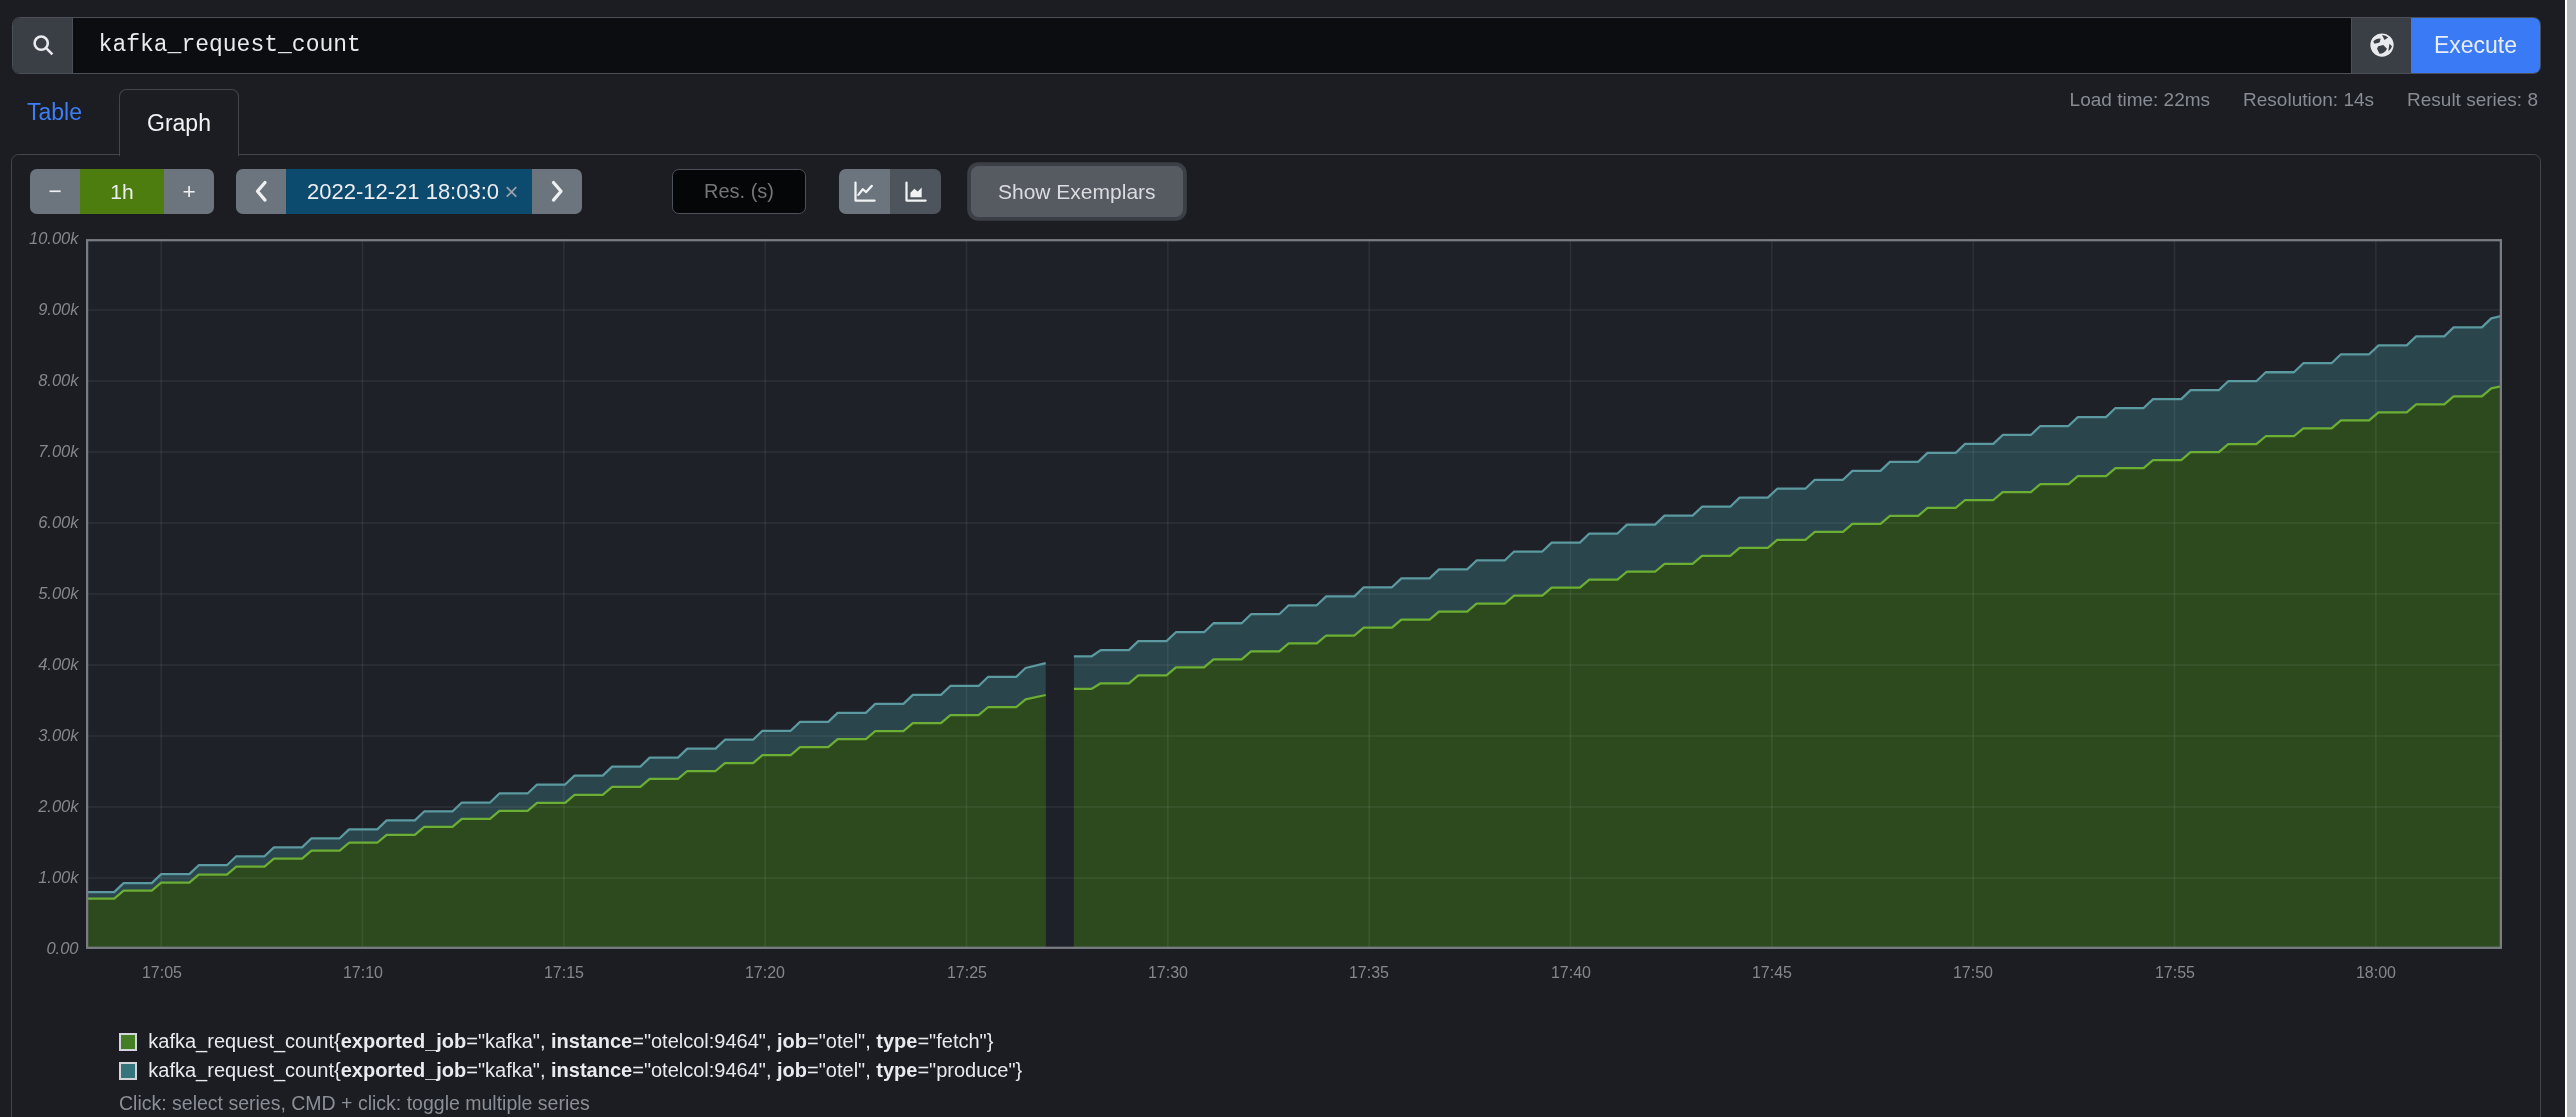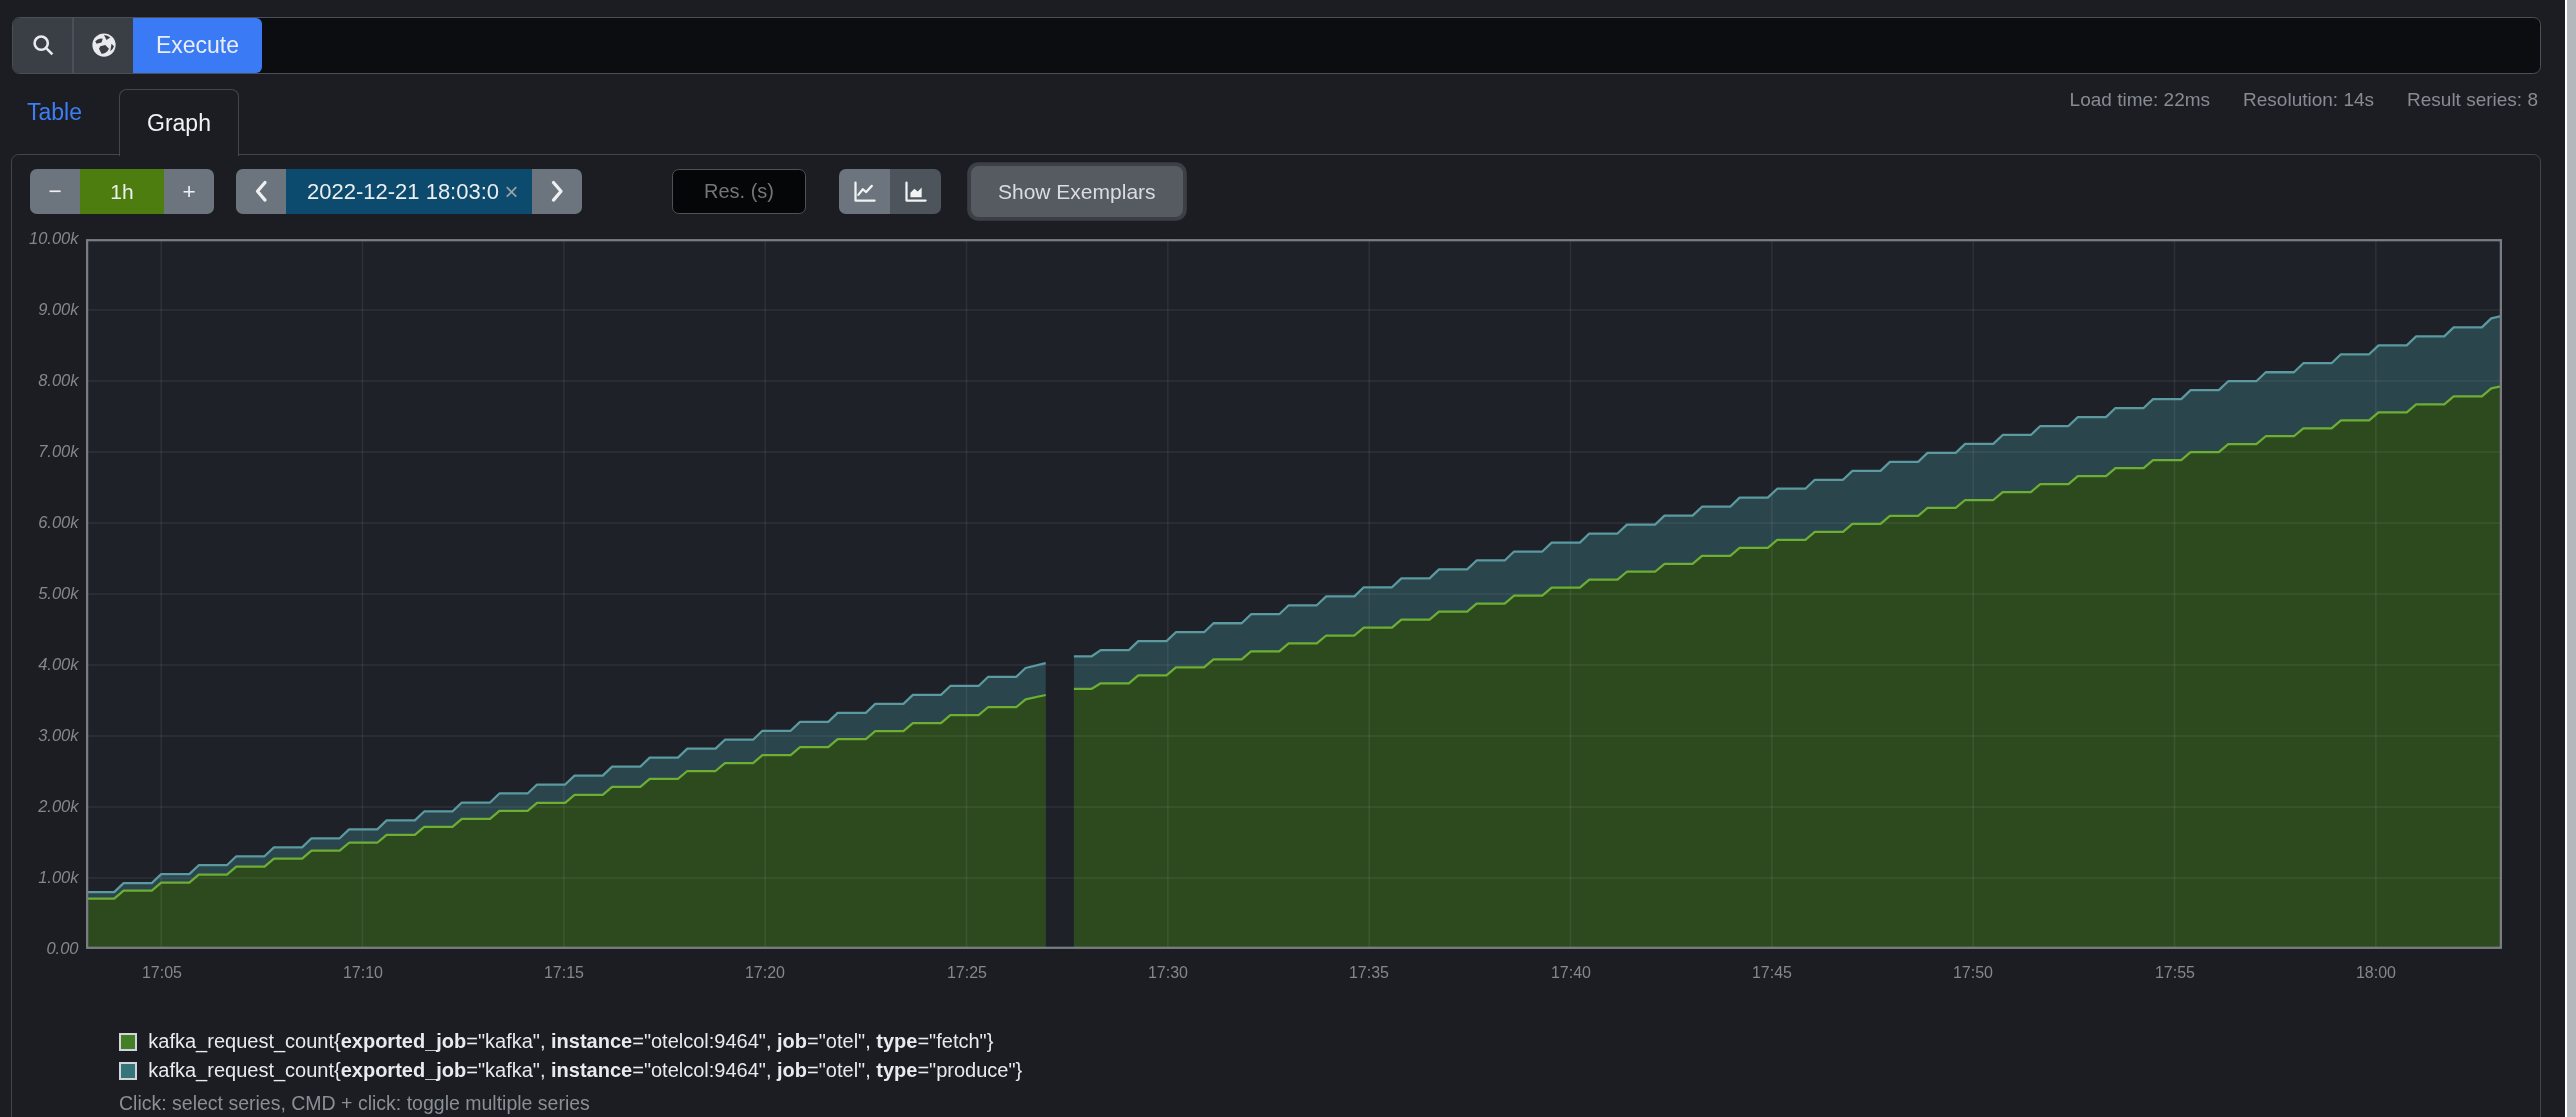--- a/index.html
+++ b/index.html
@@ -127,20 +127,21 @@
 
 <div class="query-bar">
   <div class="query-icon-box">
     <span>
       <svg width="25.6" height="25.6" viewBox="0 0 24 24" fill="none" stroke="#e8eaed" stroke-width="2.4">
         <circle cx="10.5" cy="10.5" r="6.2"></circle>
         <line x1="15.2" y1="15.2" x2="21" y2="21"></line>
       </svg>
     </span>
   </div>
+  <input class="query-input" value="kafka_request_count" style="">
   <div class="globe-btn">
     <span>
       <svg width="30" height="30" viewBox="0 0 24 24">
         <circle cx="12" cy="12" r="9.3" fill="#e8eaed"></circle>
         <path d="M5 9 Q8 6 11 7 L10 10 L6 11 Z" fill="#3a3f46"></path>
         <path d="M12 4 Q15 4 17 6 L14 8 Z" fill="#3a3f46"></path>
         <path d="M9 13 L13 12 L16 15 Q14 19 10 19 L8 15 Z" fill="#3a3f46"></path>
         <path d="M18 11 L20 13 Q19 16 17 17 Z" fill="#3a3f46"></path>
       </svg>
     </span>

